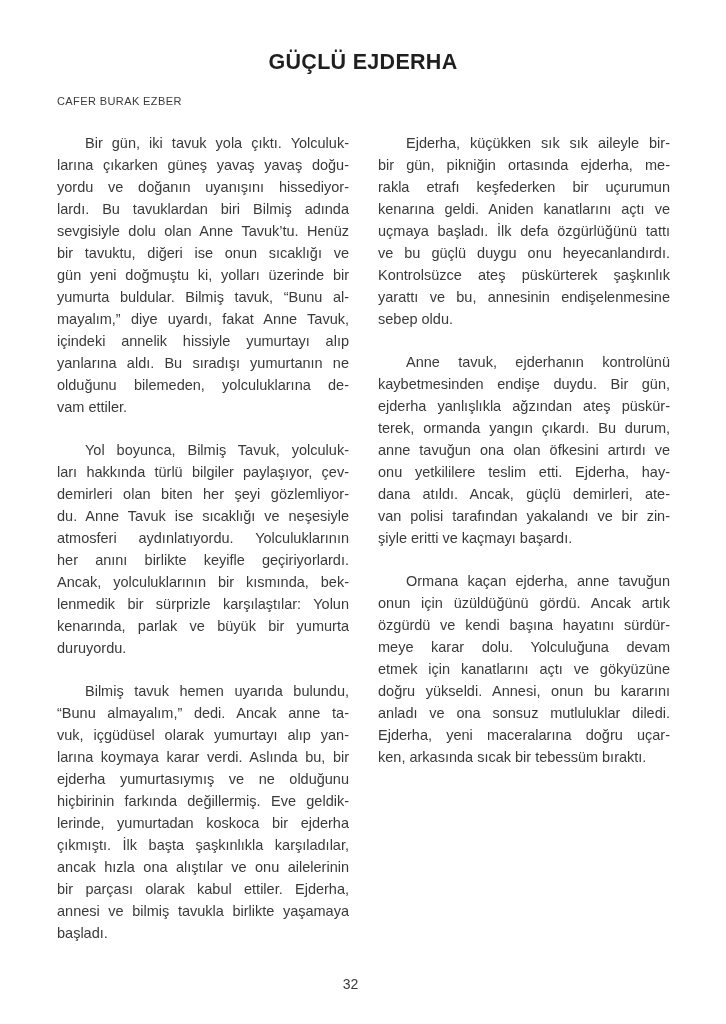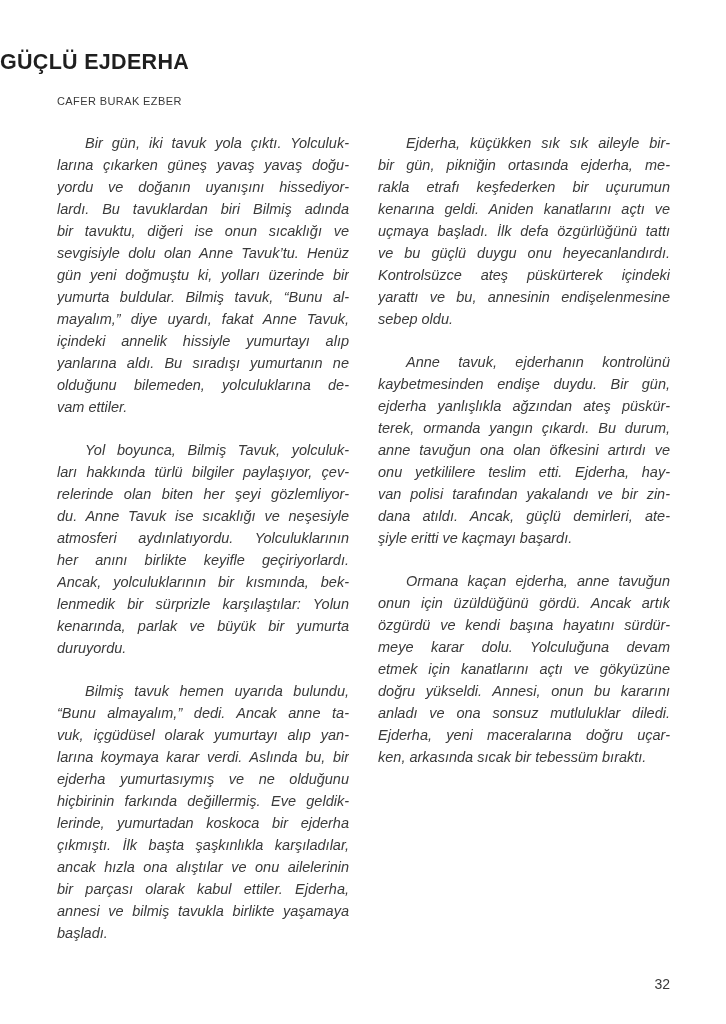--- a/index.html
+++ b/index.html
@@ -15,42 +15,41 @@
     font-family: "Liberation Sans", "DejaVu Sans", sans-serif;
     color: var(--text, #3a3a3a);
     overflow: hidden;
   }
   .title {
     position: absolute;
     top: 50px;
     left: 0;
     right: 0;
     margin: 0;
-    text-align: left;
+    text-align: center;
     font-size: 21.5px;
     font-weight: 700;
     letter-spacing: 0.3px;
     color: var(--title, #1f1f1f);
   }
   .author {
     position: absolute;
     top: 95px;
     left: 57px;
     font-size: 11px;
     letter-spacing: 0.4px;
     color: var(--text, #3a3a3a);
   }
   .columns {
     position: absolute;
     top: 132px;
     left: 57px;
     width: 613px;
     display: flex;
     gap: 29px;
-    font-style: italic;
   }
   .col {
     width: 299px;
   }
   .para {
     margin: 0 0 21px 0;
   }
   .tline {
     font-size: 14.5px;
     line-height: 22px;
@@ -63,54 +62,54 @@
   .tline.first {
     text-indent: 28px;
   }
   .tline.last {
     text-align: center;
     text-align-last: left;
   }
   .pagenum {
     position: absolute;
     top: 976px;
-    left: 57px;
+    left: 44px;
     width: 613px;
-    text-align: right;
+    text-align: center;
     font-size: 14px;
     color: var(--text, #3a3a3a);
   }
 </style>
 </head>
 <body>
 
 <div class="page">
   <h1 class="title">GÜÇLÜ EJDERHA</h1>
   <div class="author">CAFER BURAK EZBER</div>
   <div class="columns">
     <div class="col">
         <div class="para">
           <div class="tline first">Bir gün, iki tavuk yola çıktı. Yolculuk-</div>
           <div class="tline">larına çıkarken güneş yavaş yavaş doğu-</div>
           <div class="tline">yordu ve doğanın uyanışını hissediyor-</div>
           <div class="tline">lardı. Bu tavuklardan biri Bilmiş adında</div>
+          <div class="tline">sevgisiyle dolu olan Anne Tavuk’tu. Henüz</div>
           <div class="tline">bir tavuktu, diğeri ise onun sıcaklığı ve</div>
-          <div class="tline">sevgisiyle dolu olan Anne Tavuk’tu. Henüz</div>
           <div class="tline">gün yeni doğmuştu ki, yolları üzerinde bir</div>
           <div class="tline">yumurta buldular. Bilmiş tavuk, “Bunu al-</div>
           <div class="tline">mayalım,” diye uyardı, fakat Anne Tavuk,</div>
           <div class="tline">içindeki annelik hissiyle yumurtayı alıp</div>
           <div class="tline">yanlarına aldı. Bu sıradışı yumurtanın ne</div>
           <div class="tline">olduğunu bilemeden, yolculuklarına de-</div>
           <div class="tline last">vam ettiler.</div>
         </div>
         <div class="para">
           <div class="tline first">Yol boyunca, Bilmiş Tavuk, yolculuk-</div>
           <div class="tline">ları hakkında türlü bilgiler paylaşıyor, çev-</div>
-          <div class="tline">relerinde olan biten her şeyi gözlemliyor-</div>
+          <div class="tline">demirleri olan biten her şeyi gözlemliyor-</div>
           <div class="tline">du. Anne Tavuk ise sıcaklığı ve neşesiyle</div>
           <div class="tline">atmosferi aydınlatıyordu. Yolculuklarının</div>
           <div class="tline">her anını birlikte keyifle geçiriyorlardı.</div>
           <div class="tline">Ancak, yolculuklarının bir kısmında, bek-</div>
           <div class="tline">lenmedik bir sürprizle karşılaştılar: Yolun</div>
           <div class="tline">kenarında, parlak ve büyük bir yumurta</div>
           <div class="tline last">duruyordu.</div>
         </div>
         <div class="para">
           <div class="tline first">Bilmiş tavuk hemen uyarıda bulundu,</div>
@@ -128,33 +127,33 @@
         </div>
       </div>
     <div class="col">
         <div class="para">
           <div class="tline first">Ejderha, küçükken sık sık aileyle bir-</div>
           <div class="tline">bir gün, pikniğin ortasında ejderha, me-</div>
           <div class="tline">rakla etrafı keşfederken bir uçurumun</div>
           <div class="tline">kenarına geldi. Aniden kanatlarını açtı ve</div>
           <div class="tline">uçmaya başladı. İlk defa özgürlüğünü tattı</div>
           <div class="tline">ve bu güçlü duygu onu heyecanlandırdı.</div>
-          <div class="tline">Kontrolsüzce ateş püskürterek içindeki</div>
+          <div class="tline">Kontrolsüzce ateş püskürterek şaşkınlık</div>
           <div class="tline">yarattı ve bu, annesinin endişelenmesine</div>
           <div class="tline last">sebep oldu.</div>
         </div>
         <div class="para">
           <div class="tline first">Anne tavuk, ejderhanın kontrolünü</div>
           <div class="tline">kaybetmesinden endişe duydu. Bir gün,</div>
           <div class="tline">ejderha yanlışlıkla ağzından ateş püskür-</div>
           <div class="tline">terek, ormanda yangın çıkardı. Bu durum,</div>
           <div class="tline">anne tavuğun ona olan öfkesini artırdı ve</div>
           <div class="tline">onu yetkililere teslim etti. Ejderha, hay-</div>
+          <div class="tline">dana atıldı. Ancak, güçlü demirleri, ate-</div>
           <div class="tline">van polisi tarafından yakalandı ve bir zin-</div>
-          <div class="tline">dana atıldı. Ancak, güçlü demirleri, ate-</div>
           <div class="tline last">şiyle eritti ve kaçmayı başardı.</div>
         </div>
         <div class="para">
           <div class="tline first">Ormana kaçan ejderha, anne tavuğun</div>
           <div class="tline">onun için üzüldüğünü gördü. Ancak artık</div>
           <div class="tline">özgürdü ve kendi başına hayatını sürdür-</div>
           <div class="tline">meye karar dolu. Yolculuğuna devam</div>
           <div class="tline">etmek için kanatlarını açtı ve gökyüzüne</div>
           <div class="tline">doğru yükseldi. Annesi, onun bu kararını</div>
           <div class="tline">anladı ve ona sonsuz mutluluklar diledi.</div>

